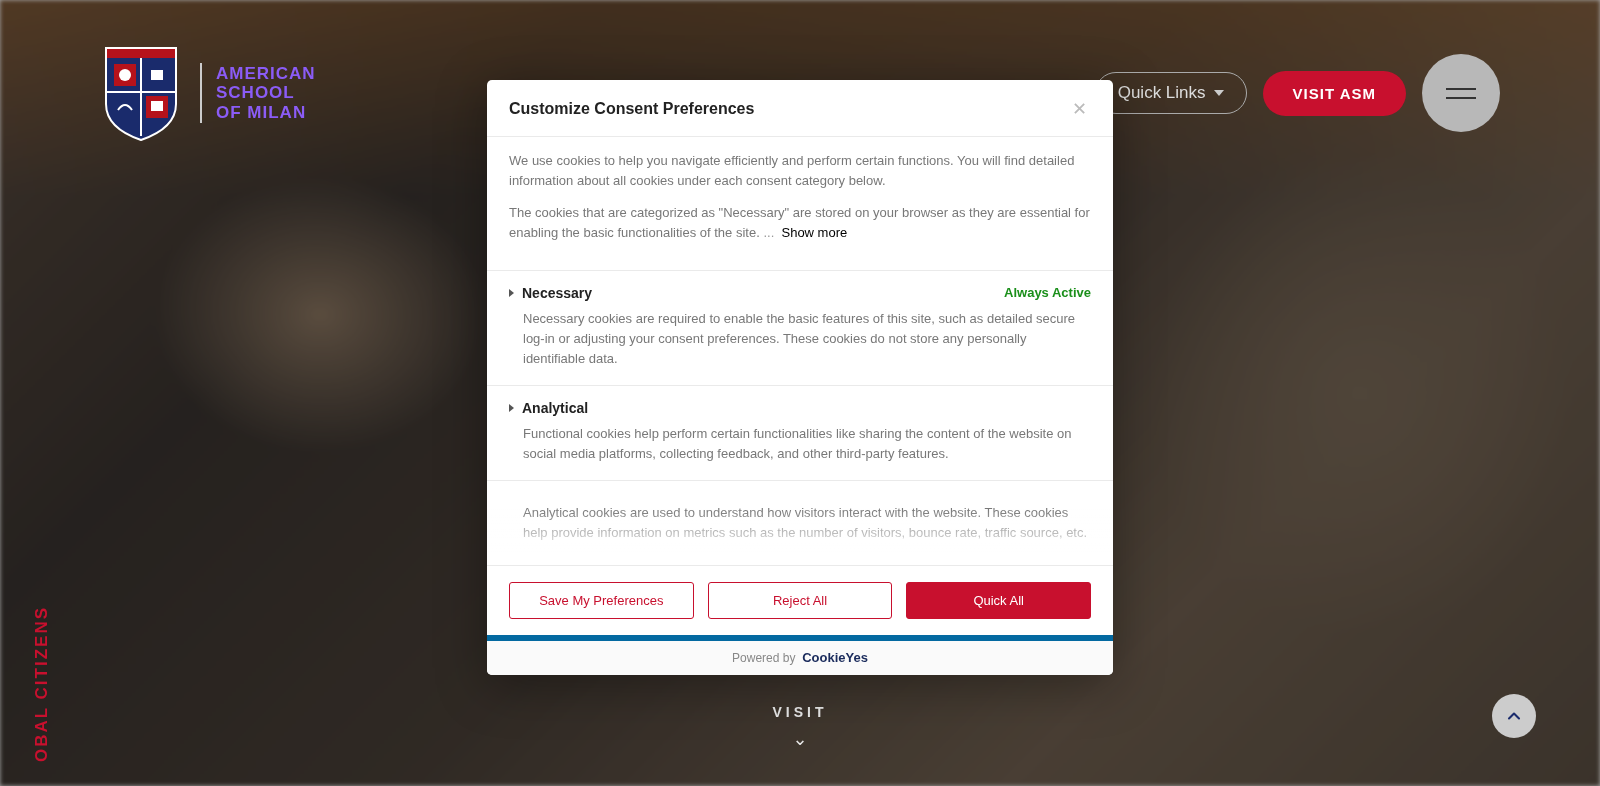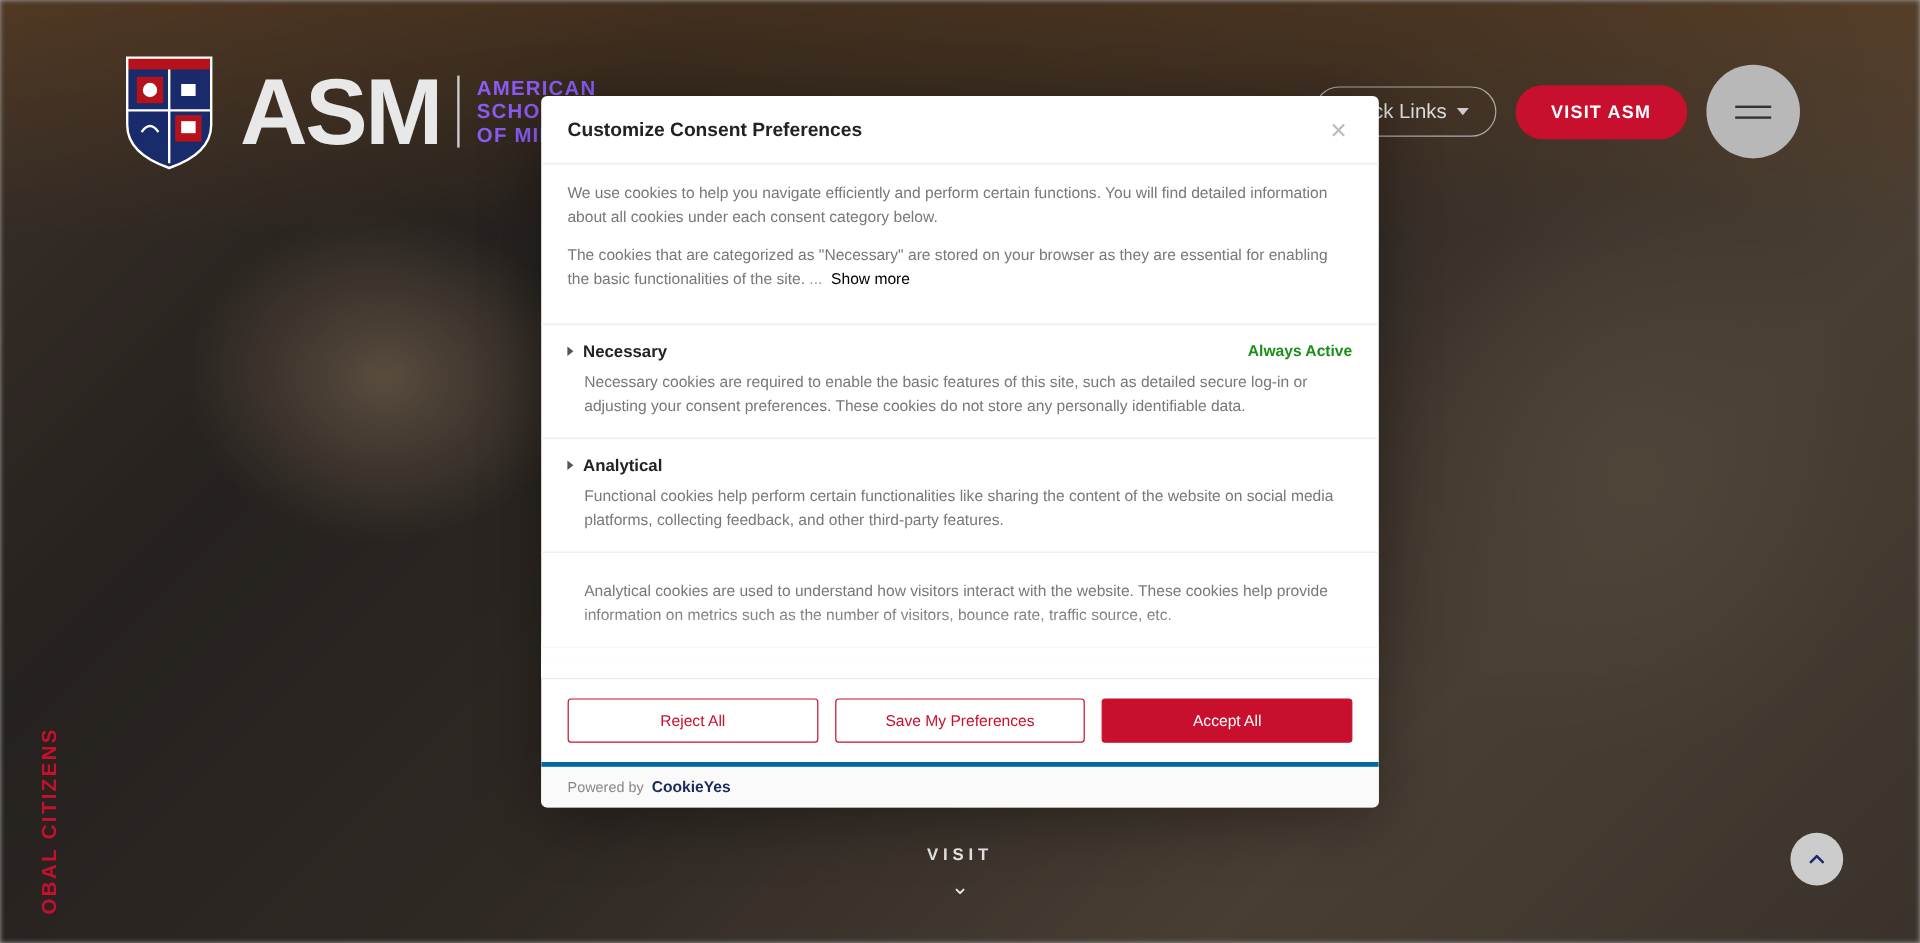--- a/index.html
+++ b/index.html
@@ -28,21 +28,21 @@
 .vtext { position:absolute; left:52px; bottom:24px; transform:rotate(-90deg); transform-origin:left bottom; color:#c8102e; font-size:17px; font-weight:700; letter-spacing:2px; white-space:nowrap; z-index:5; }
 
 .scroll { position:absolute; bottom:36px; left:50%; transform:translateX(-50%); text-align:center; color:#e8e8e8; z-index:3; }
 .scroll-t { font-size:14px; font-weight:700; letter-spacing:4px; }
 .scroll-c { margin-top:8px; font-size:18px; }
 
 .scrolltop { position:absolute; bottom:48px; right:64px; width:44px; height:44px; border-radius:50%; background:#ccc; display:flex; align-items:center; justify-content:center; cursor:pointer; z-index:5; }
 .scrolltop svg { width:20px; height:20px; }
 
 
-.modal { position:absolute; top:80px; left:50%; transform:translateX(-50%); width:698px; background:#fff; border-radius:5px; box-shadow:0 10px 50px rgba(0,0,0,0.35); z-index:50; overflow:hidden; }
+.modal { position:absolute; top:80px; left:50%; transform:translateX(-50%); width:626px; background:#fff; border-radius:5px; box-shadow:0 10px 50px rgba(0,0,0,0.35); z-index:50; overflow:hidden; }
 .m-head { padding:18px 22px 16px; border-bottom:1px solid #eaeaea; display:flex; justify-content:space-between; align-items:center; }
 .m-title { font-size:16px; font-weight:700; color:#222; }
 .m-close { font-size:18px; color:#bbb; cursor:pointer; padding:0 4px; }
 .m-body { max-height:428px; overflow-y:auto; position:relative; }
 .m-body::-webkit-scrollbar { width:5px; }
 .m-body::-webkit-scrollbar-thumb { background:#c8c8c8; border-radius:3px; }
 .m-body::-webkit-scrollbar-track { background:#f4f4f4; }
 .m-desc { padding:14px 22px 14px; font-size:13px; line-height:1.55; color:#787878; border-bottom:1px solid #eaeaea; }
 .m-desc p { margin-bottom:12px; }
 .show-more { color:#000000; cursor:pointer; }
@@ -54,21 +54,21 @@
 .cat-t { font-size:14px; font-weight:700; color:#222; }
 .always { font-size:13px; font-weight:600; color:#1a8f1a; }
 .switch { width:38px; height:20px; border-radius:12px; background:#dcdcdc; position:relative; cursor:pointer; }
 .switch::after { content:""; position:absolute; top:2px; left:2px; width:16px; height:16px; border-radius:50%; background:#fff; box-shadow:0 1px 3px rgba(0,0,0,0.2); }
 .cat-d { font-size:13px; line-height:1.55; color:#787878; padding-left:14px; padding-top:8px; }
 .fade { position:absolute; left:0; right:0; bottom:0; height:56px; background:linear-gradient(180deg, rgba(255,255,255,0) 0%, #fff 85%); pointer-events:none; }
 .m-foot { padding:16px 22px; display:flex; gap:14px; border-top:1px solid #eaeaea; }
 .mbtn { flex:1; padding:10px 0; font-size:13px; border-radius:3px; cursor:pointer; text-align:center; }
 .mbtn.out { border:1px solid #c8102e; color:#c8102e; background:#fff; }
 .mbtn.fill { border:1px solid #c8102e; color:#fff; background:#c8102e; }
-.m-pwr { padding:9px 22px 10px; text-align:left; font-size:12px; color:#888; border-top:4px solid #0369a1; background:#fafafa; }
+.m-pwr { padding:9px 22px 10px; text-align:center; font-size:12px; color:#888; border-top:6px solid #0369a1; background:#fafafa; }
 .m-pwr b { color:#1a2b5c; font-weight:700; font-size:13px; }
 .m-pwr b span.y { color:#1a2b5c; }
 </style>
 </head>
 <body>
 
 <div class="bg"></div>
 <div class="dim"></div>
 
 <div class="header">
@@ -84,21 +84,20 @@
           <circle cx="25" cy="31" r="6" fill="#fff"></circle>
           <rect x="51" y="26" width="12" height="10" fill="#fff"></rect>
           <rect x="14" y="52" width="22" height="22" fill="#1a2b6c"></rect>
           <rect x="46" y="52" width="22" height="22" fill="#b5121b"></rect>
           <path d="M18 66 Q25 56 32 66" stroke="#fff" stroke-width="2" fill="none"></path>
           <rect x="51" y="57" width="12" height="10" fill="#fff"></rect>
           <path d="M6 4 H76 V60 Q76 84 41 96 Q6 84 6 60 Z" fill="none" stroke="#fff" stroke-width="2"></path>
         </svg>
     </div>
     <div class="logo-txt">
-      <div class="logo-big">ASM</div>
       <div class="logo-div"></div>
       <div class="logo-sm">
         <div>AMERICAN</div>
         <div>SCHOOL</div>
         <div>OF MILAN</div>
       </div>
     </div>
   </div>
   <div class="nav">
     <button class="ql">
@@ -168,20 +167,20 @@
     </div>
 
     <div class="cat" style="border-bottom:none;">
       
       
     </div>
 
     <div class="fade"></div>
   </div>
   <div class="m-foot">
+    <div class="mbtn out">Save My Preferences</div>
     <div class="mbtn out">Reject All</div>
-    <div class="mbtn out">Save My Preferences</div>
-    <div class="mbtn fill">Accept All</div>
+    <div class="mbtn fill">Quick All</div>
   </div>
   <div class="m-pwr">
     <span>Powered by</span>&nbsp;&nbsp;<b><span>Cookie</span><span class="y">Yes</span></b>
   </div>
 </div>
 
 </body></html>

